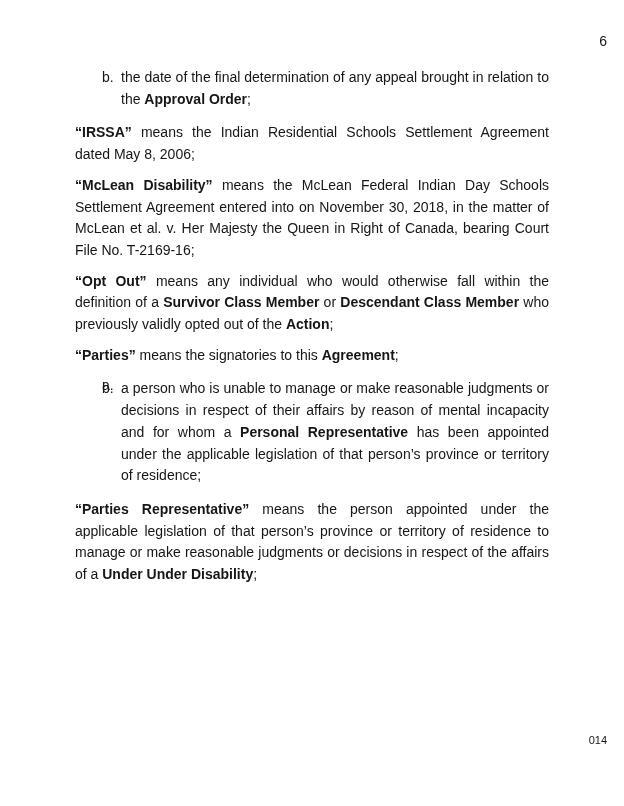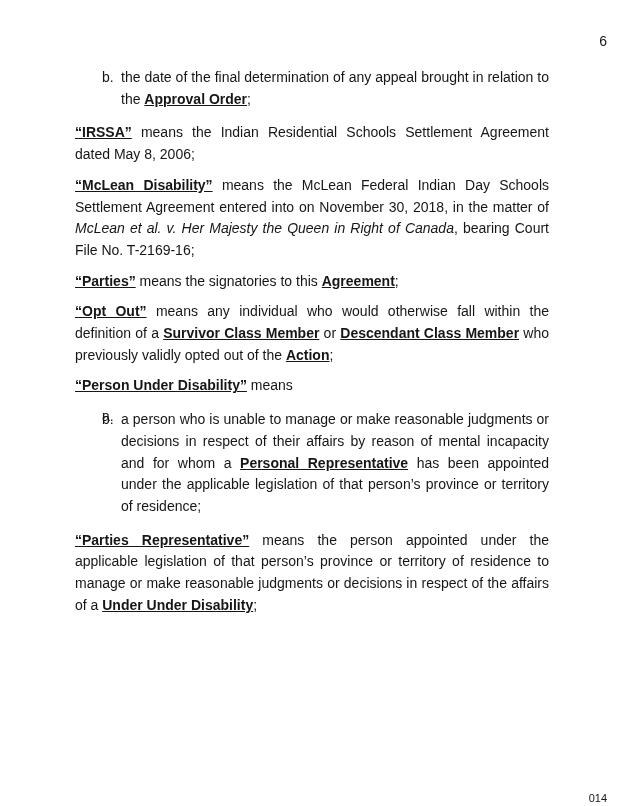--- a/index.html
+++ b/index.html
@@ -44,42 +44,41 @@
     margin: 6px 0 12px 0;
   }
   .doc-body .block:first-child {
     margin-top: 0;
   }
   .list-item .marker {
     position: absolute;
     left: 27px;
     top: 0;
   }
-  .bold { font-weight: bold; text-decoration: underline; }
-  .italic { font-style: italic; }
+  .bold { font-weight: bold; }
+  .italic { }
   .footer-number {
     position: absolute;
-    top: 792px;
+    top: 734px;
     right: 17px;
     font-size: 11px;
     line-height: 13px;
   }
 </style>
 </head>
 <body>
 
 <div class="page">
   <div class="page-number">6</div>
 
   <div class="doc-body">
       <div class="block list-item"><span class="marker">b.</span><span>the date of the final determination of any appeal brought in relation to the </span><span class="bold">Approval Order</span><span>;</span></div>
       <div class="block paragraph"><span class="bold">“IRSSA”</span><span> means the Indian Residential Schools Settlement Agreement dated May 8, 2006;</span></div>
       <div class="block paragraph"><span class="bold">“McLean Disability”</span><span> means the McLean Federal Indian Day Schools Settlement Agreement entered into on November 30, 2018, in the matter of </span><span class="italic">McLean et al. v. Her Majesty the Queen in Right of Canada</span><span>, bearing Court File No. T-2169-16;</span></div>
+      <div class="block paragraph"><span class="bold">“Opt Out”</span><span> means any individual who would otherwise fall within the definition of a </span><span class="bold">Survivor Class Member</span><span> or </span><span class="bold">Descendant Class Member</span><span> who previously validly opted out of the </span><span class="bold">Action</span><span>;</span></div>
       <div class="block paragraph"><span class="bold">“Parties”</span><span> means the signatories to this </span><span class="bold">Agreement</span><span>;</span></div>
-      <div class="block paragraph"><span class="bold">“Opt Out”</span><span> means any individual who would otherwise fall within the definition of a </span><span class="bold">Survivor Class Member</span><span> or </span><span class="bold">Descendant Class Member</span><span> who previously validly opted out of the </span><span class="bold">Action</span><span>;</span></div>
-      <div class="block paragraph"><span class="bold">“Person Under Disability”</span><span> means</span></div>
       <div class="block list-item"><span class="marker">a.</span></div>
       <div class="block list-item"><span class="marker">b.</span><span>a person who is unable to manage or make reasonable judgments or decisions in respect of their affairs by reason of mental incapacity and for whom a </span><span class="bold">Personal Representative</span><span> has been appointed under the applicable legislation of that person’s province or territory of residence;</span></div>
       <div class="block paragraph"><span class="bold">“Parties Representative”</span><span> means the person appointed under the applicable legislation of that person’s province or territory of residence to manage or make reasonable judgments or decisions in respect of the affairs of a </span><span class="bold">Under Under Disability</span><span>;</span></div>
     </div>
 
   <div class="footer-number">014</div>
 </div>
 
 </body></html>

